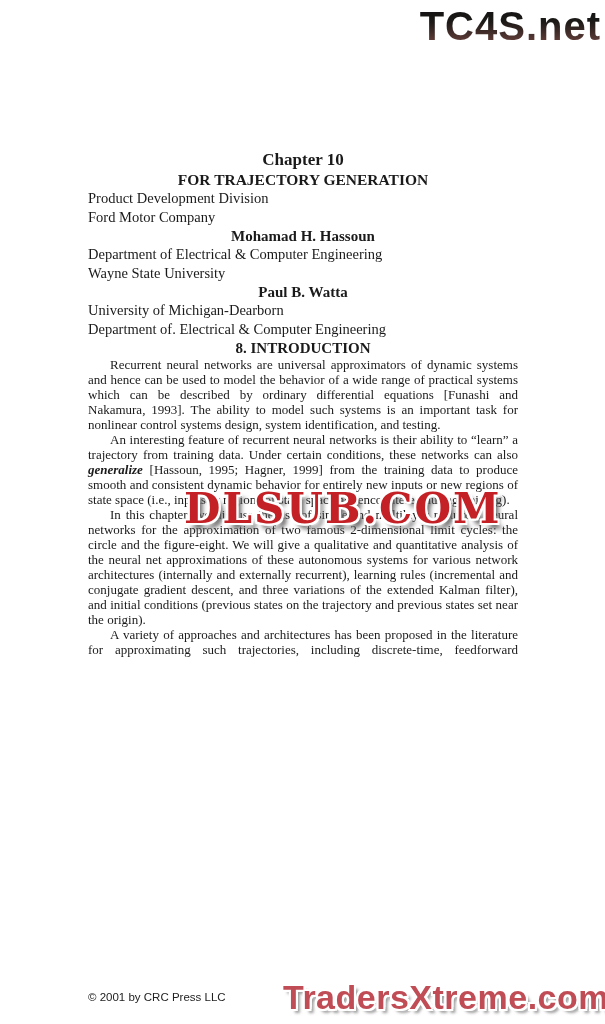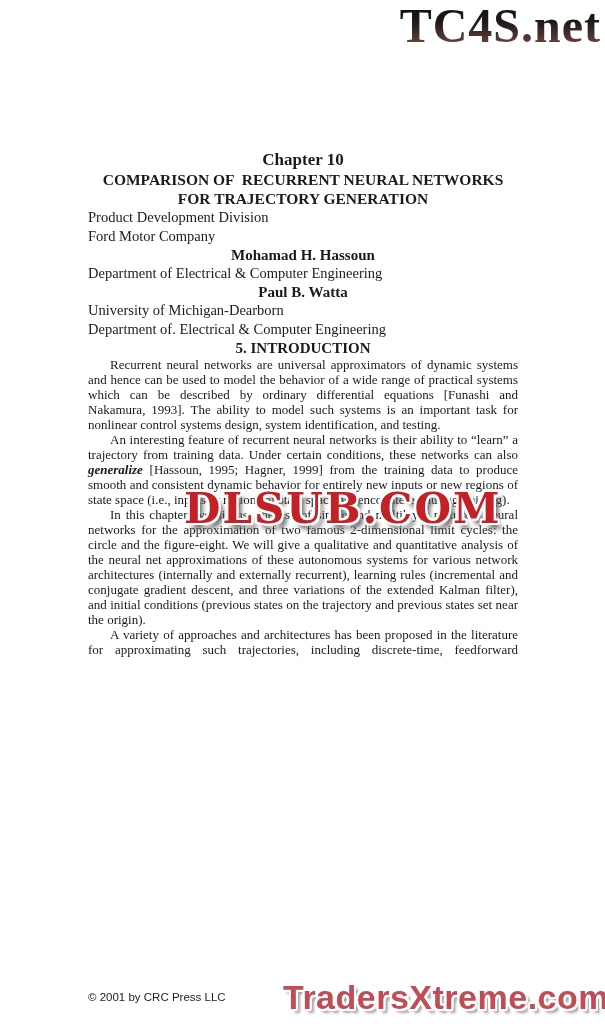--- a/index.html
+++ b/index.html
@@ -11,23 +11,23 @@
     overflow: hidden;
     font-family: "Liberation Serif", serif;
     color: #1a1a1a;
   }
 
   
   .logo {
     position: absolute;
     top: 2px;
     right: 4px;
-    font-family: Liberation Serif, serif;
+    font-family: Liberation Sans, sans-serif;
     font-weight: bold;
-    font-size: 48px;
+    font-size: 40px;
     line-height: 48px;
     letter-spacing: 1px;
     color: #2a2120;
   }
   @supports ((-webkit-background-clip: text) or (background-clip: text)) {
     .logo {
       background: linear-gradient(180deg, #0f0f10 0%, #1d1a18 42%, #5d3b36 80%, #8a5a50 100%);
       -webkit-background-clip: text;
       background-clip: text;
       color: transparent;
@@ -150,40 +150,40 @@
 </head>
 <body>
 
 <div class="page">
 
   <div class="logo">TC4S.net</div>
 
   <div class="content">
     <div class="chapter">Chapter 10</div>
 
-    <div class="title-line1">COMPARISON OF  RECURRENT NEURAL NETWORKS</div>
     <div class="title-line2">FOR TRAJECTORY GENERATION</div>
 
     <div class="author-affil">
       <div>Product Development Division</div>
       <div>Ford Motor Company</div>
     </div>
 
     <div class="author-name mt18">Mohamad H. Hassoun</div>
     <div class="author-affil">
       <div>Department of Electrical &amp; Computer Engineering</div>
+      <div>Wayne State University</div>
     </div>
 
     <div class="author-name mt20">Paul B. Watta</div>
     <div class="author-affil">
       <div>University of Michigan-Dearborn</div>
       <div>Department of. Electrical &amp; Computer Engineering</div>
     </div>
 
-    <div class="section-heading">5. INTRODUCTION</div>
+    <div class="section-heading">8. INTRODUCTION</div>
 
     <p class="body p1">Recurrent neural networks are universal approximators of dynamic systems and hence can be used to model the behavior of a wide range of practical systems which can be described by ordinary differential equations [Funashi and Nakamura, 1993]. The ability to model such systems is an important task for nonlinear control systems design, system identification, and testing.</p>
 
     <p class="body p2"><span>An interesting feature of recurrent neural networks is their ability to “learn” a trajectory from training data. Under certain conditions, these networks can also </span><em>generalize</em><span> [Hassoun, 1995; Hagner, 1999] from the training data to produce smooth and consistent dynamic behavior for entirely new inputs or new regions of state space (i.e., inputs or regions of state space not encountered during training).</span></p>
 
     <p class="body p3">In this chapter, we discuss the use of single-and multilayer recurrent neural networks for the approximation of two famous 2-dimensional limit cycles: the circle and the figure-eight. We will give a qualitative and quantitative analysis of the neural net approximations of these autonomous systems for various network architectures (internally and externally recurrent), learning rules (incremental and conjugate gradient descent, and three variations of the extended Kalman filter), and initial conditions (previous states on the trajectory and previous states set near the origin).</p>
 
     <p class="body p4">A variety of approaches and architectures has been proposed in the literature for approximating such trajectories, including discrete-time, feedforward</p>
   </div>
 

